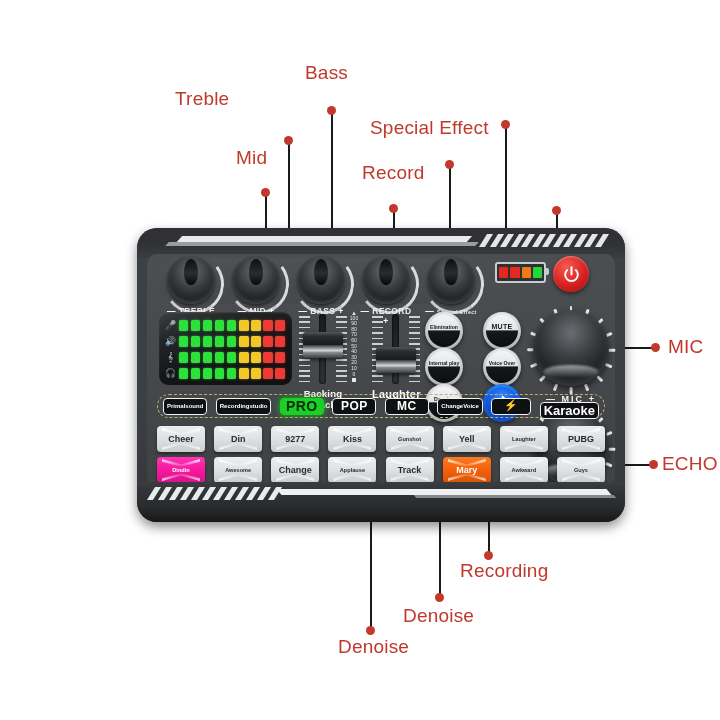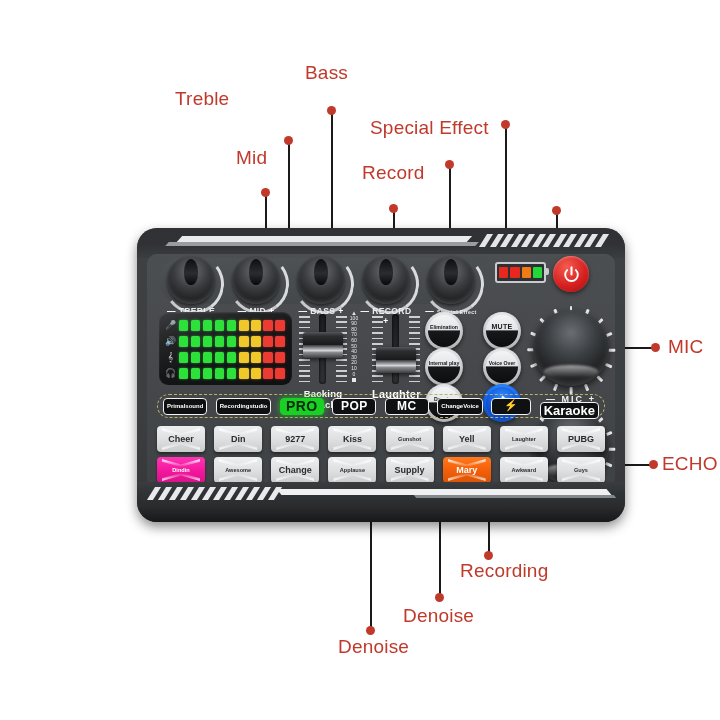--- a/index.html
+++ b/index.html
@@ -577,21 +577,21 @@
           <div class="pad">
             <b class="sm">Awesome</b>
           </div>
           <div class="pad">
             <b class="">Change</b>
           </div>
           <div class="pad">
             <b class="sm">Applause</b>
           </div>
           <div class="pad">
-            <b class="">Supply</b>
+            <b class="">Track</b>
           </div>
           <div class="pad orange">
             <b class="">Mary</b>
           </div>
           <div class="pad">
             <b class="sm">Awkward</b>
           </div>
           <div class="pad">
             <b class="sm">Guys</b>
           </div>

